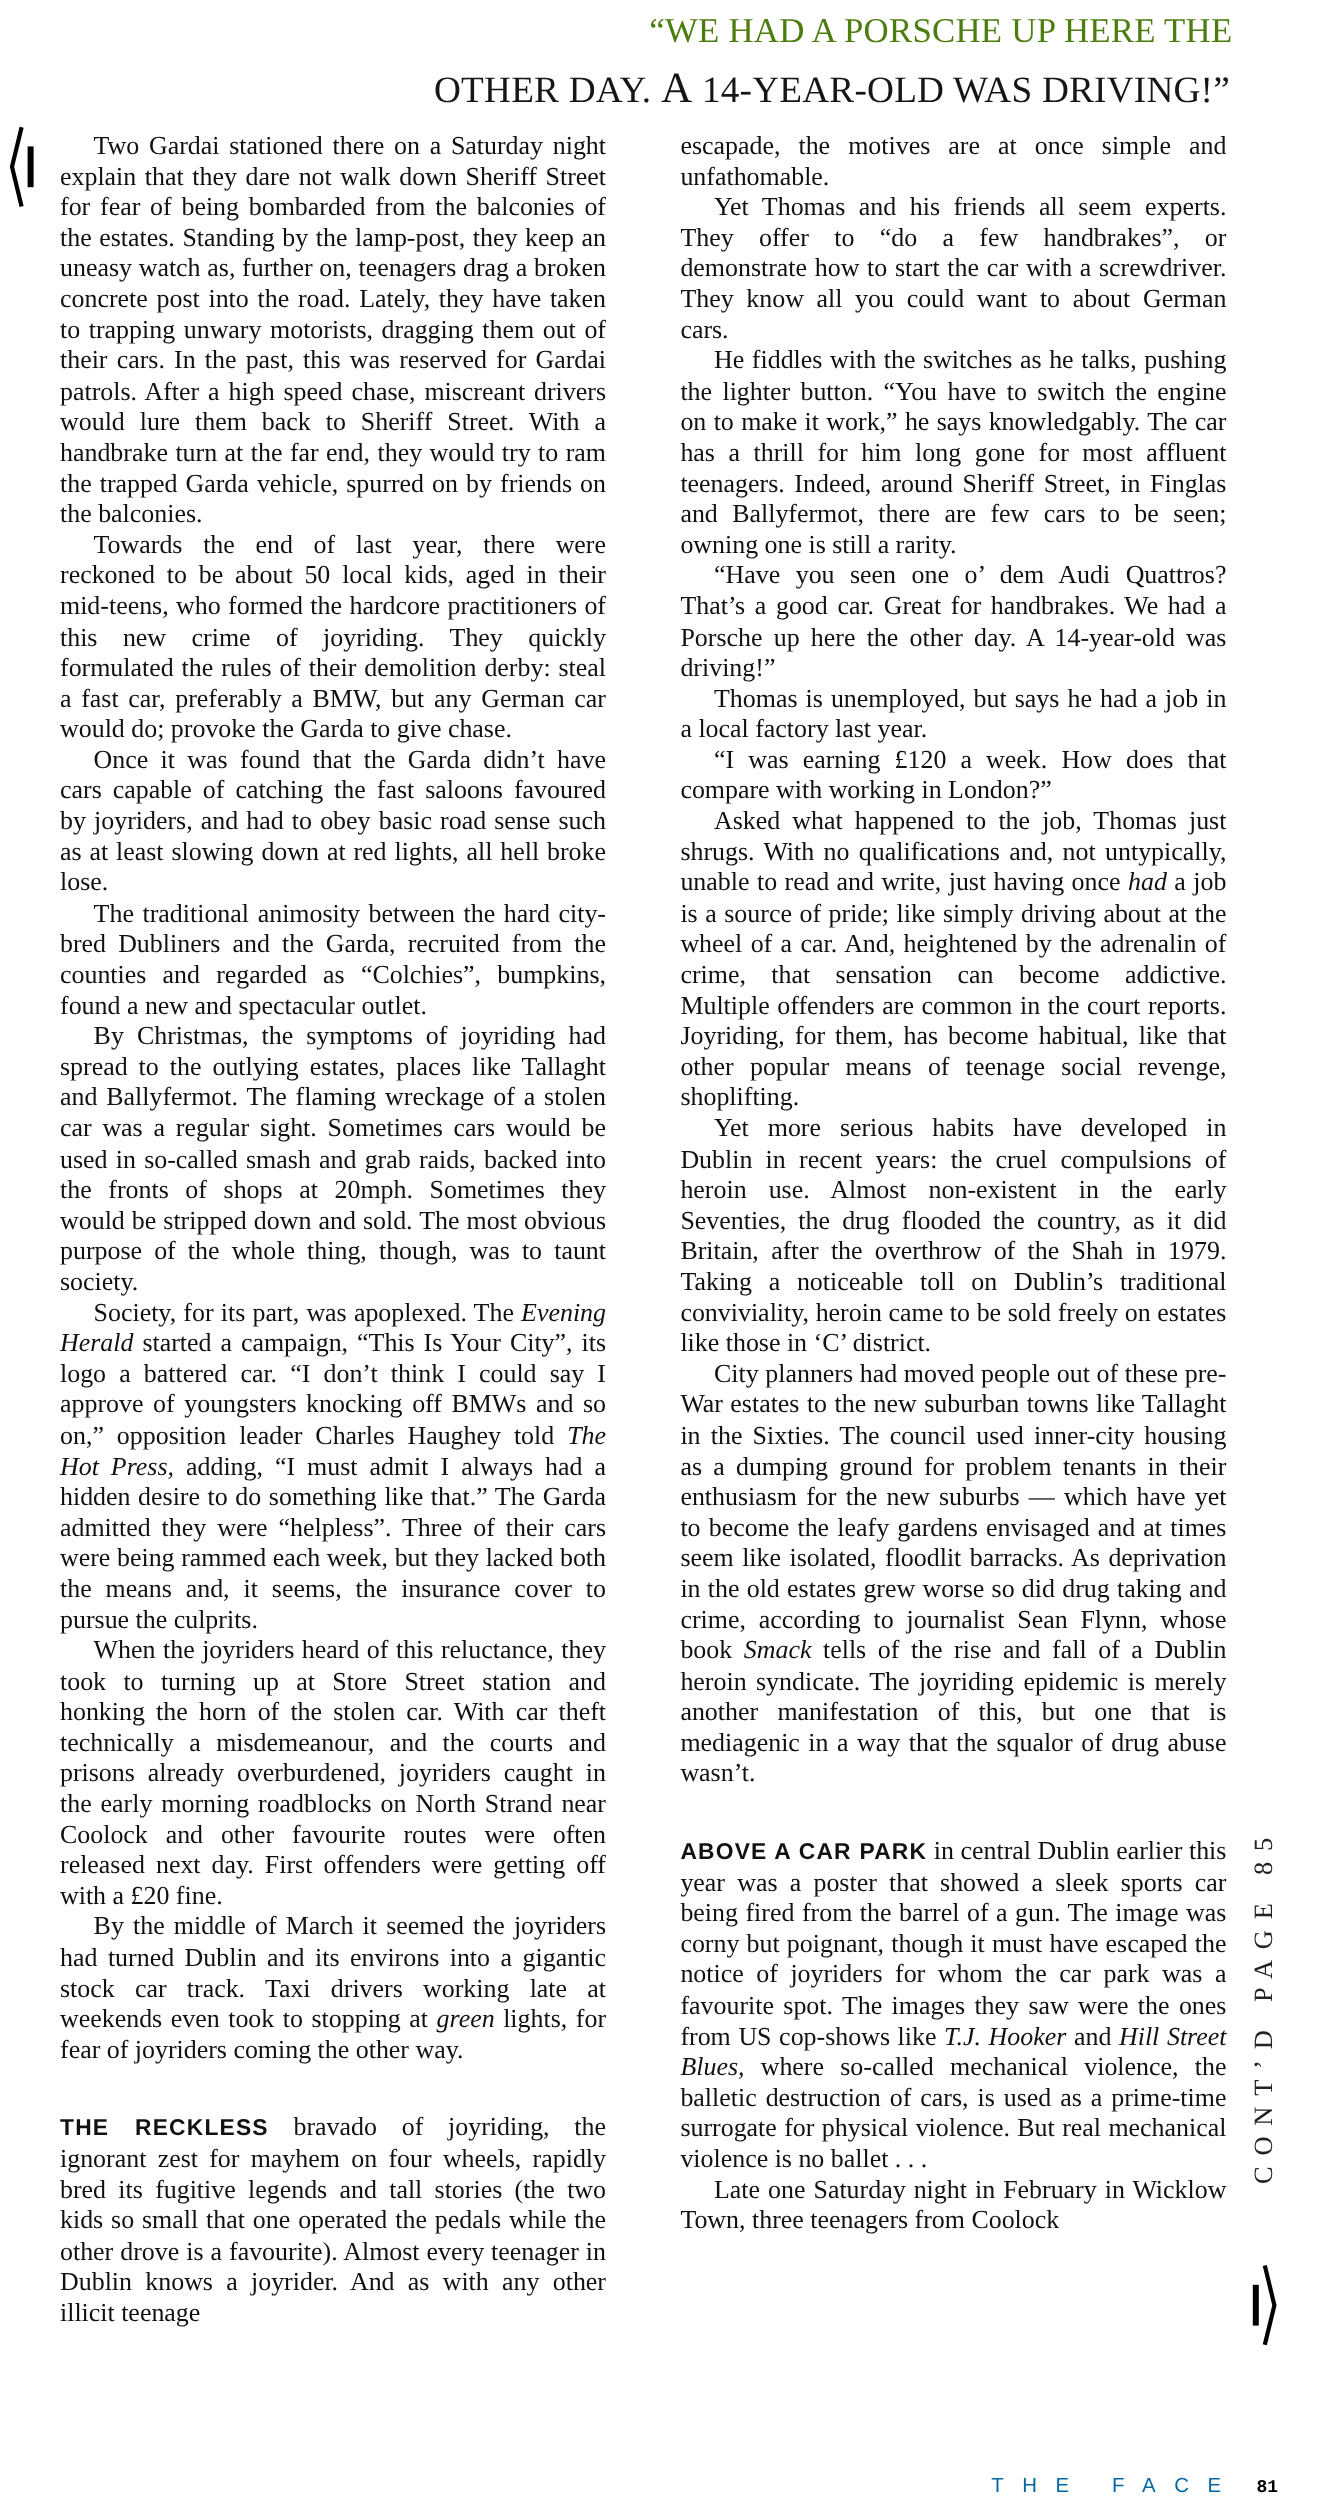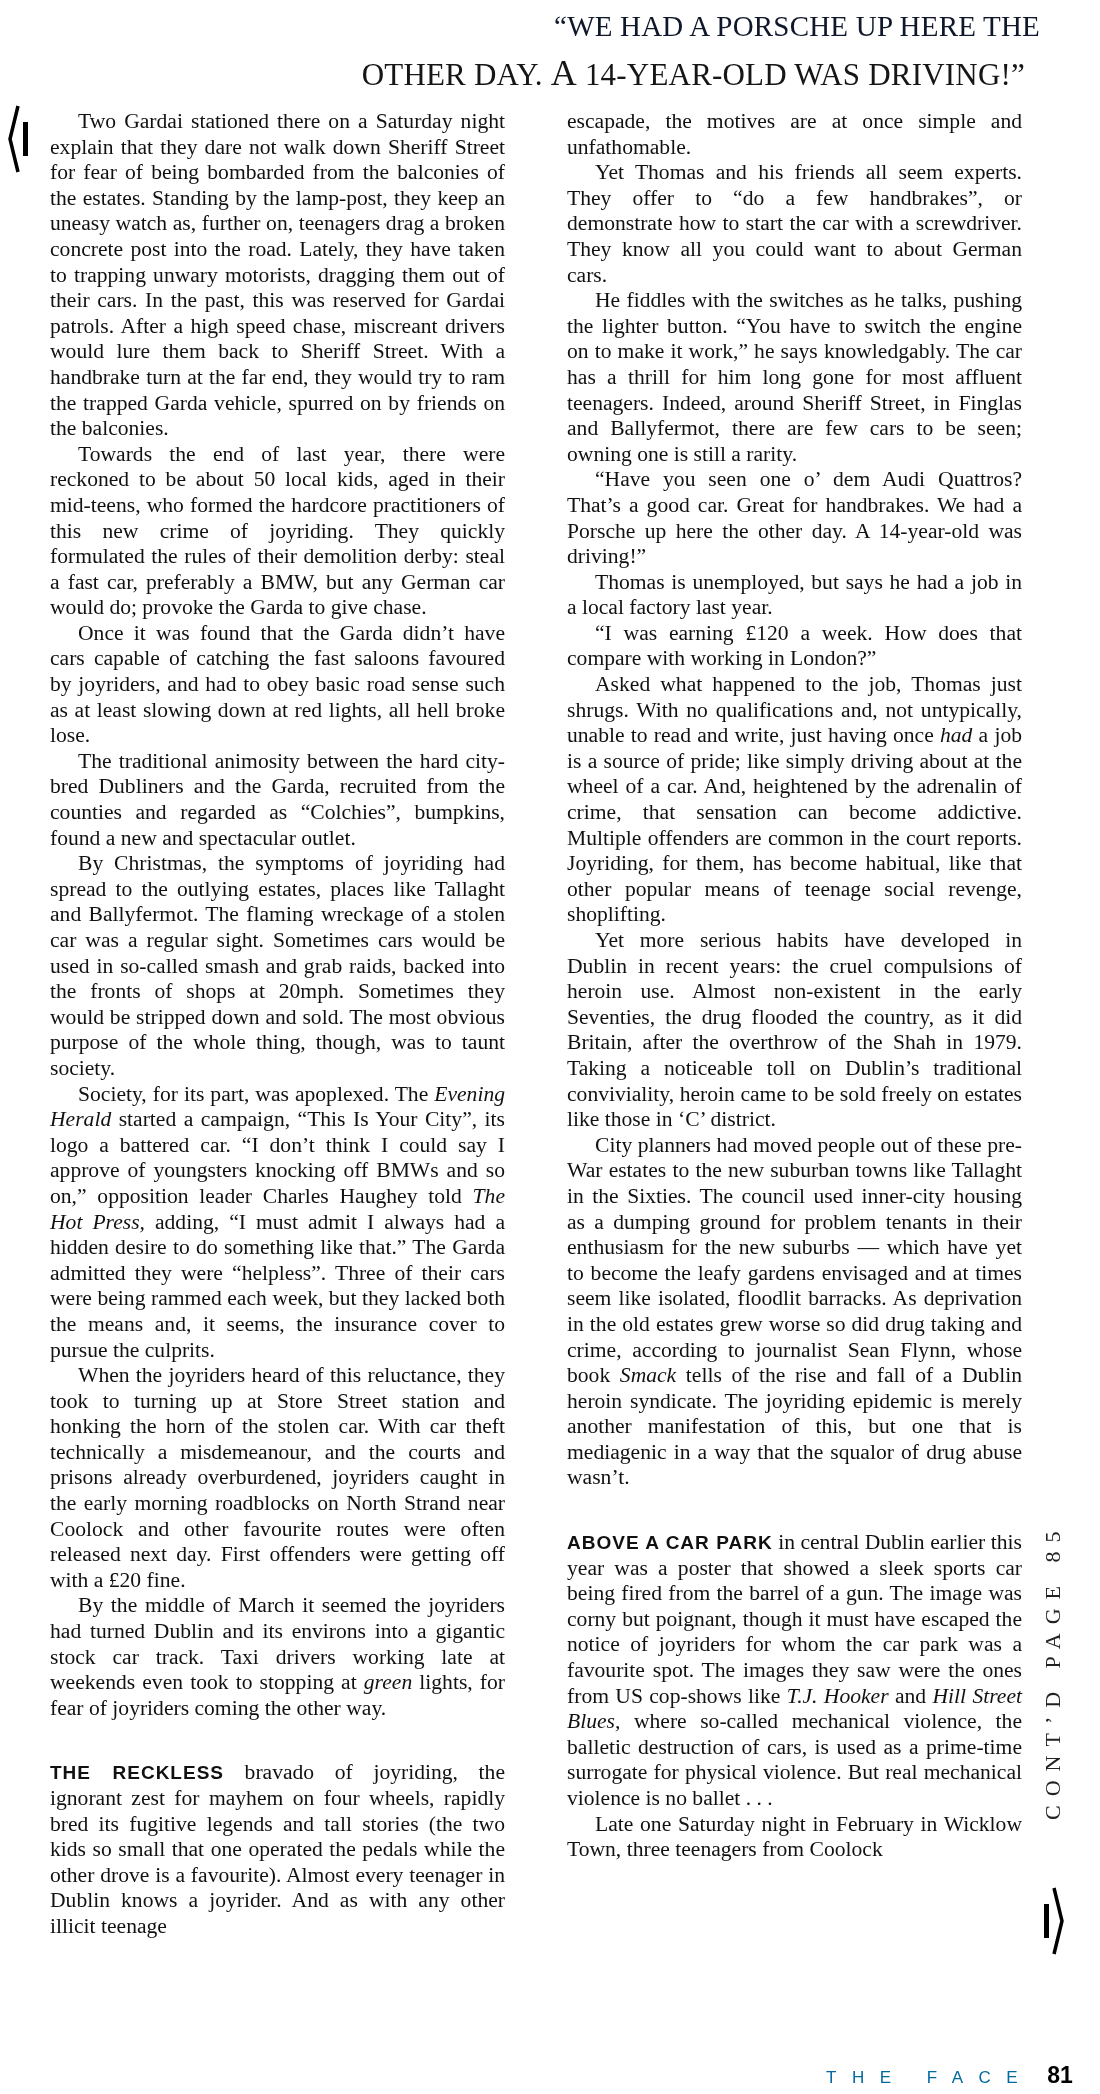--- a/index.html
+++ b/index.html
@@ -6,21 +6,21 @@
   body {
     width: 1100px; height: 2094px; position: relative; overflow: hidden;
     font-family: "Liberation Serif", "DejaVu Serif", serif;
     color: #111111;
   }
   .headline {
     position: absolute; right: 70px; text-align: right;
     font-family: "Liberation Serif", serif; text-transform: uppercase;
     white-space: nowrap; letter-spacing: 0.2px;
   }
-  .headline.l1 { top: 10px; font-size: 29px; color: #0f172a; right: 60px; }
+  .headline.l1 { top: 10px; font-size: 29px; color: #4d7c0f; right: 73px; }
   .headline.l2 { top: 52px; font-size: 31px; color: #161616; right: 75px; }
   .headline.l2 .big { font-size: 36px; }
 
   .col {
     position: absolute; top: 109px; width: 455px;
     font-size: 21.6px; line-height: 25.6px;
     text-align: justify; hyphens: manual;
   }
   .col.left { left: 50px; }
   .col.right { left: 567px; top: 109px; }
@@ -43,21 +43,21 @@
     transform: rotate(-90deg); transform-origin: 0 0;
     font-family: "Liberation Serif", serif; font-size: 22px;
     letter-spacing: 9px; white-space: nowrap; color: #222;
   }
   .footer {
     position: absolute; top: 2062px; left: 826px;
     font-family: "Liberation Sans", "DejaVu Sans", sans-serif;
     font-size: 17px; white-space: nowrap;
   }
   .footer .mag { letter-spacing: 15.5px; color: #0369a1; }
-  .footer .page { font-weight: bold; font-size: 23px; margin-left: 14px; color: #000; }
+  .footer .page { font-weight: bold; font-size: 15px; margin-left: 14px; color: #000; font-family: Liberation Mono, monospace; }
 </style>
 </head>
 <body>
 
 <div class="headline l1">“We had a Porsche up here the</div>
 <div class="headline l2"><span>other day. </span><span class="big">A</span><span> 14-year-old was driving!”</span></div>
 
 <div class="arrow open">
   <svg width="26" height="70" viewBox="0 0 26 70">
     <polyline points="12,2 4,35 12,68" fill="none" stroke="#000" stroke-width="3.5"></polyline>

